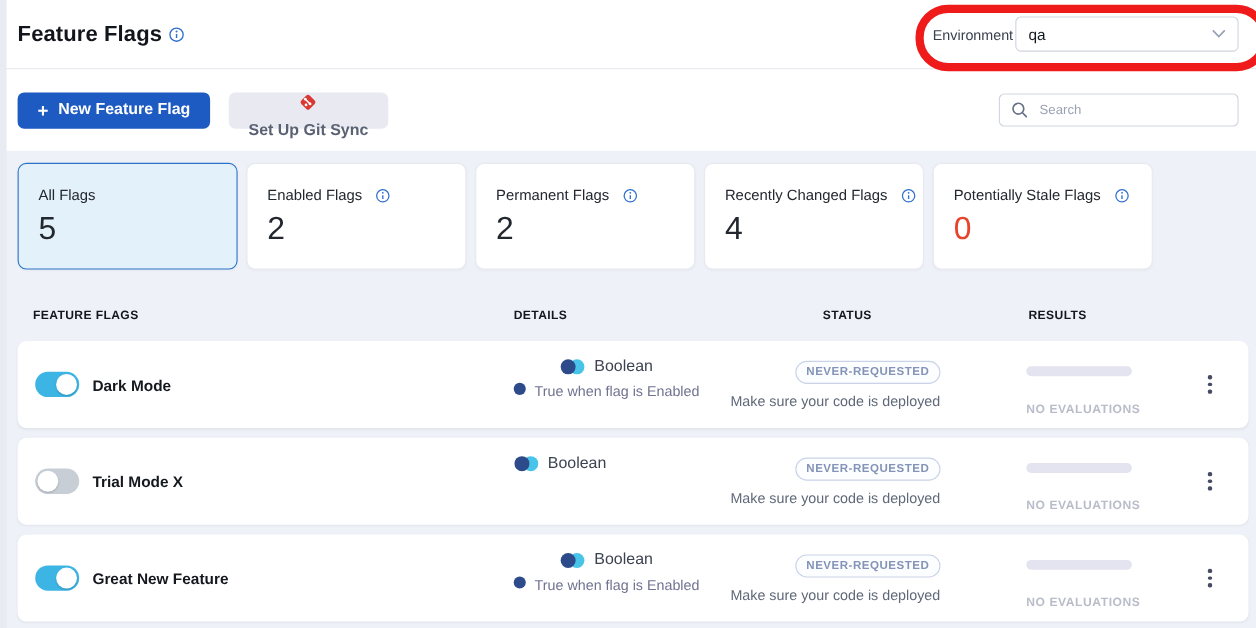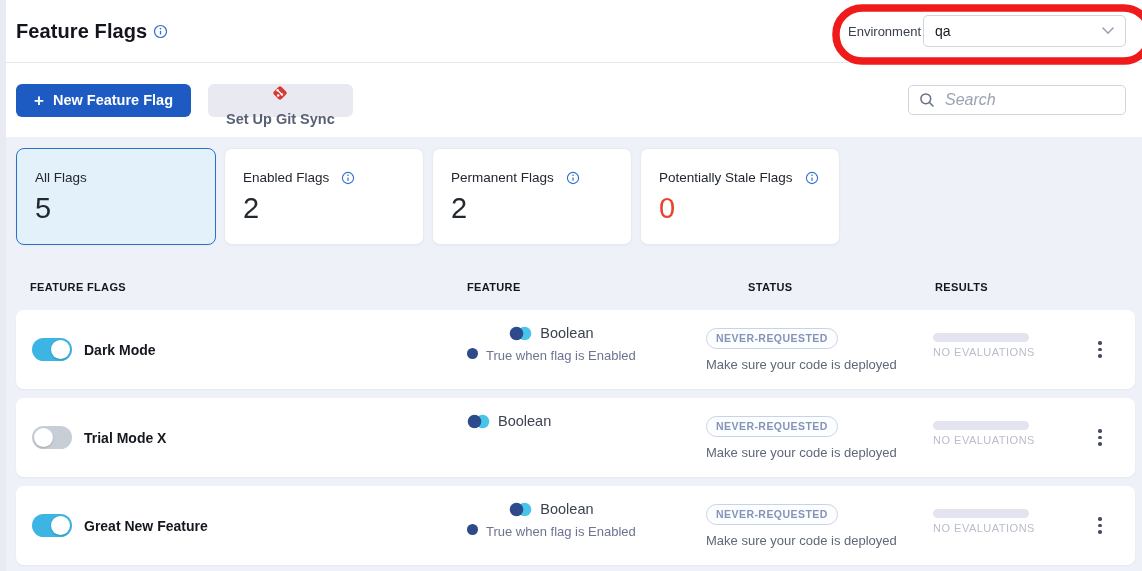--- a/index.html
+++ b/index.html
@@ -24,21 +24,21 @@
 
   
   .toolbar{height:74px;background:#fff;display:flex;align-items:center;padding:0 16px;gap:17px;position:relative;z-index:2;}
   .btn{height:33px;border:none;border-radius:6px;font-family:inherit;font-size:14.5px;font-weight:700;
     display:inline-flex;align-items:center;gap:9px;padding:0 18px;cursor:pointer;}
   .btn-primary{background:#1d5ac2;color:#fff;}
   .btn-primary .plus{font-size:17px;font-weight:600;line-height:1;}
   .btn-git{background:#e9eaf1;color:#596173;flex-direction:column;}
   .search-box{margin-left:auto;width:218px;height:30px;border:1px solid #d0d5dd;border-radius:5px;
     background:#fff;display:flex;align-items:center;gap:8px;padding:0 10px;}
-  .search-box input{border:none;outline:none;flex:1;font-family:inherit;font-size:16px;color:#222;background:transparent;min-width:0;font-style:italic;}
+  .search-box input{border:none;outline:none;flex:1;font-family:inherit;font-size:12px;color:#222;background:transparent;min-width:0;}
   .search-box input::placeholder{color:#9aa3b2;}
 
   
   main{padding:11px 0 0 16px;position:relative;z-index:1;}
 
   .stats{display:flex;gap:8px;}
   .stat-card{width:200px;height:97px;background:#fff;border:1px solid #e7eaf0;border-radius:8px;
     padding:21px 12px 0 18px;cursor:pointer;box-shadow:0 1px 2px rgba(16,24,40,.03);}
   .stat-card.selected{background:#e3f1fa;border:1.5px solid #2a72c7;}
   .stat-label{font-size:13.5px;color:#23272f;display:flex;align-items:center;gap:6px;white-space:nowrap;}
@@ -61,28 +61,28 @@
 
   .flag-name{position:absolute;left:68px;top:50%;transform:translateY(-50%);
     font-size:14px;font-weight:600;color:#14181e;cursor:pointer;}
 
   .details{position:absolute;left:451px;top:15px;}
   .details-type{display:flex;align-items:center;gap:8px;font-size:14.5px;color:#3c4250;justify-content:center;}
   .details-rule{display:flex;gap:8px;margin-top:7px;font-size:13px;color:#6f7390;}
   .dot{width:11px;height:11px;border-radius:50%;flex:0 0 auto;}
   .dot-navy{background:#2d4a8a;}  .dot-cyan{background:#55cdf0;}
 
-  .status{position:absolute;left:690px;top:18px;}
+  .status{position:absolute;left:648px;top:18px;text-align:right;}
   .status-badge{display:inline-block;padding:3px 9px 4px;border:1px solid #c9d3e8;border-radius:11px;
     font-size:10.5px;font-weight:700;letter-spacing:.45px;color:#8494b8;background:#fcfdfe;}
   .status-text{margin-top:8px;font-size:13px;color:#5f6878;}
 
   .results{position:absolute;left:917px;top:23px;}
   .results-bar{width:96px;height:9px;border-radius:5px;background:#e4e4f0;}
-  .results-label{margin-top:4px;font-size:11px;letter-spacing:.5px;color:#b9bdc9;}
+  .results-label{margin-top:24px;font-size:11px;letter-spacing:.5px;color:#b9bdc9;font-weight:bold;}
 
   .kebab{position:absolute;left:1072px;top:50%;transform:translateY(-50%);width:24px;height:28px;
     display:flex;flex-direction:column;align-items:center;justify-content:center;gap:3px;cursor:pointer;}
   .kebab i{width:3.5px;height:3.5px;border-radius:50%;background:#454b63;}
 
   
   .annotation{position:absolute;inset:0;width:1142px;height:571px;pointer-events:none;z-index:10;}
 </style>
 </head>
 <body>
@@ -168,36 +168,49 @@
               <circle cx="8" cy="8" r="6.4" fill="none" stroke="currentColor" stroke-width="1.3"></circle>
               <line x1="8" y1="7.3" x2="8" y2="11.2" stroke="currentColor" stroke-width="1.4"></line>
               <circle cx="8" cy="4.9" r="0.95" fill="currentColor"></circle>
             </svg>
           </span>
         </div>
       <div class="stat-value">2</div>
     </div>
     <div class="stat-card">
       <div class="stat-label">
+          <span>Recently Changed Flags</span>
+        <span class="info-icon">
+            <svg width="14" height="14" viewBox="0 0 16 16">
+              <circle cx="8" cy="8" r="6.4" fill="none" stroke="currentColor" stroke-width="1.3"></circle>
+              <line x1="8" y1="7.3" x2="8" y2="11.2" stroke="currentColor" stroke-width="1.4"></line>
+              <circle cx="8" cy="4.9" r="0.95" fill="currentColor"></circle>
+            </svg>
+          </span>
+        </div>
+      <div class="stat-value">4</div>
+    </div>
+    <div class="stat-card">
+      <div class="stat-label">
           <span>Potentially Stale Flags</span>
         <span class="info-icon">
             <svg width="14" height="14" viewBox="0 0 16 16">
               <circle cx="8" cy="8" r="6.4" fill="none" stroke="currentColor" stroke-width="1.3"></circle>
               <line x1="8" y1="7.3" x2="8" y2="11.2" stroke="currentColor" stroke-width="1.4"></line>
               <circle cx="8" cy="4.9" r="0.95" fill="currentColor"></circle>
             </svg>
           </span>
         </div>
       <div class="stat-value stale">0</div>
     </div>
   </div>
 
   <div class="thead">
     <span class="th-flags">FEATURE FLAGS</span>
-    <span class="th-details">FEATURE</span>
+    <span class="th-details">DETAILS</span>
     <span class="th-status">STATUS</span>
     <span class="th-results">RESULTS</span>
   </div>
 
   <div class="frow">
     <div class="toggle on">
         <span class="knob"></span>
       </div>
     <span class="flag-name">Dark Mode</span>
     <div class="details">

